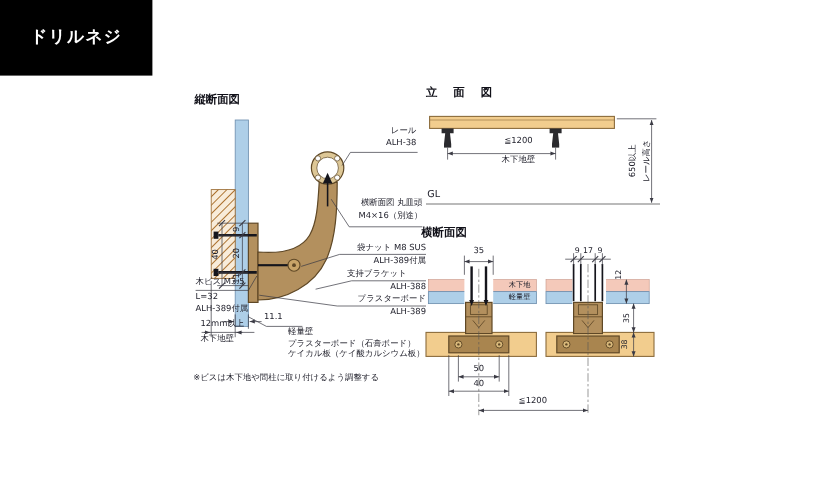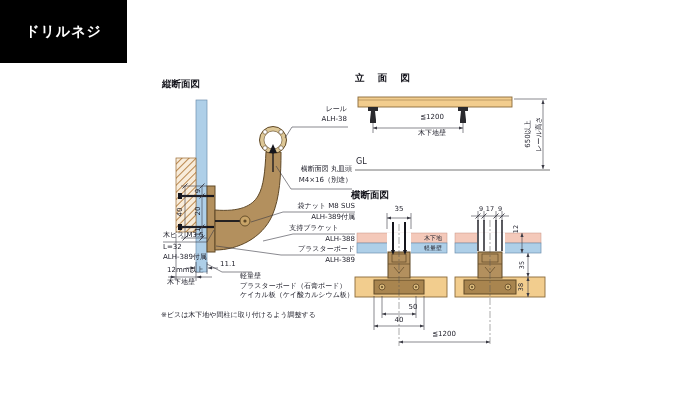--- a/index.html
+++ b/index.html
@@ -257,17 +257,17 @@
   <span class="t ttl" style="left:351px;top:190px">横断面図</span>
   <span class="t c" style="left:399px;top:206px">35</span>
   <span class="t s6" style="left:424px;top:235px">木下地</span>
   <span class="t s6" style="left:424px;top:245px">軽量壁</span>
   <span class="t s65 c" style="left:481px;top:206px">9</span>
   <span class="t s65 c" style="left:490px;top:206px">17</span>
   <span class="t s65 c" style="left:500px;top:206px">9</span>
   <span class="t s65 r" style="left:516px;top:229px">12</span>
   <span class="t s65 r" style="left:522px;top:265px">35</span>
   <span class="t s65 r" style="left:521px;top:287px">38</span>
-  <span class="t c" style="left:413px;top:304px">50</span>
+  <span class="t c" style="left:399px;top:304px">50</span>
   <span class="t c" style="left:399px;top:317px">40</span>
   <span class="t c" style="left:444px;top:331px">≦1200</span>
 
 </div>
 
 </body></html>

